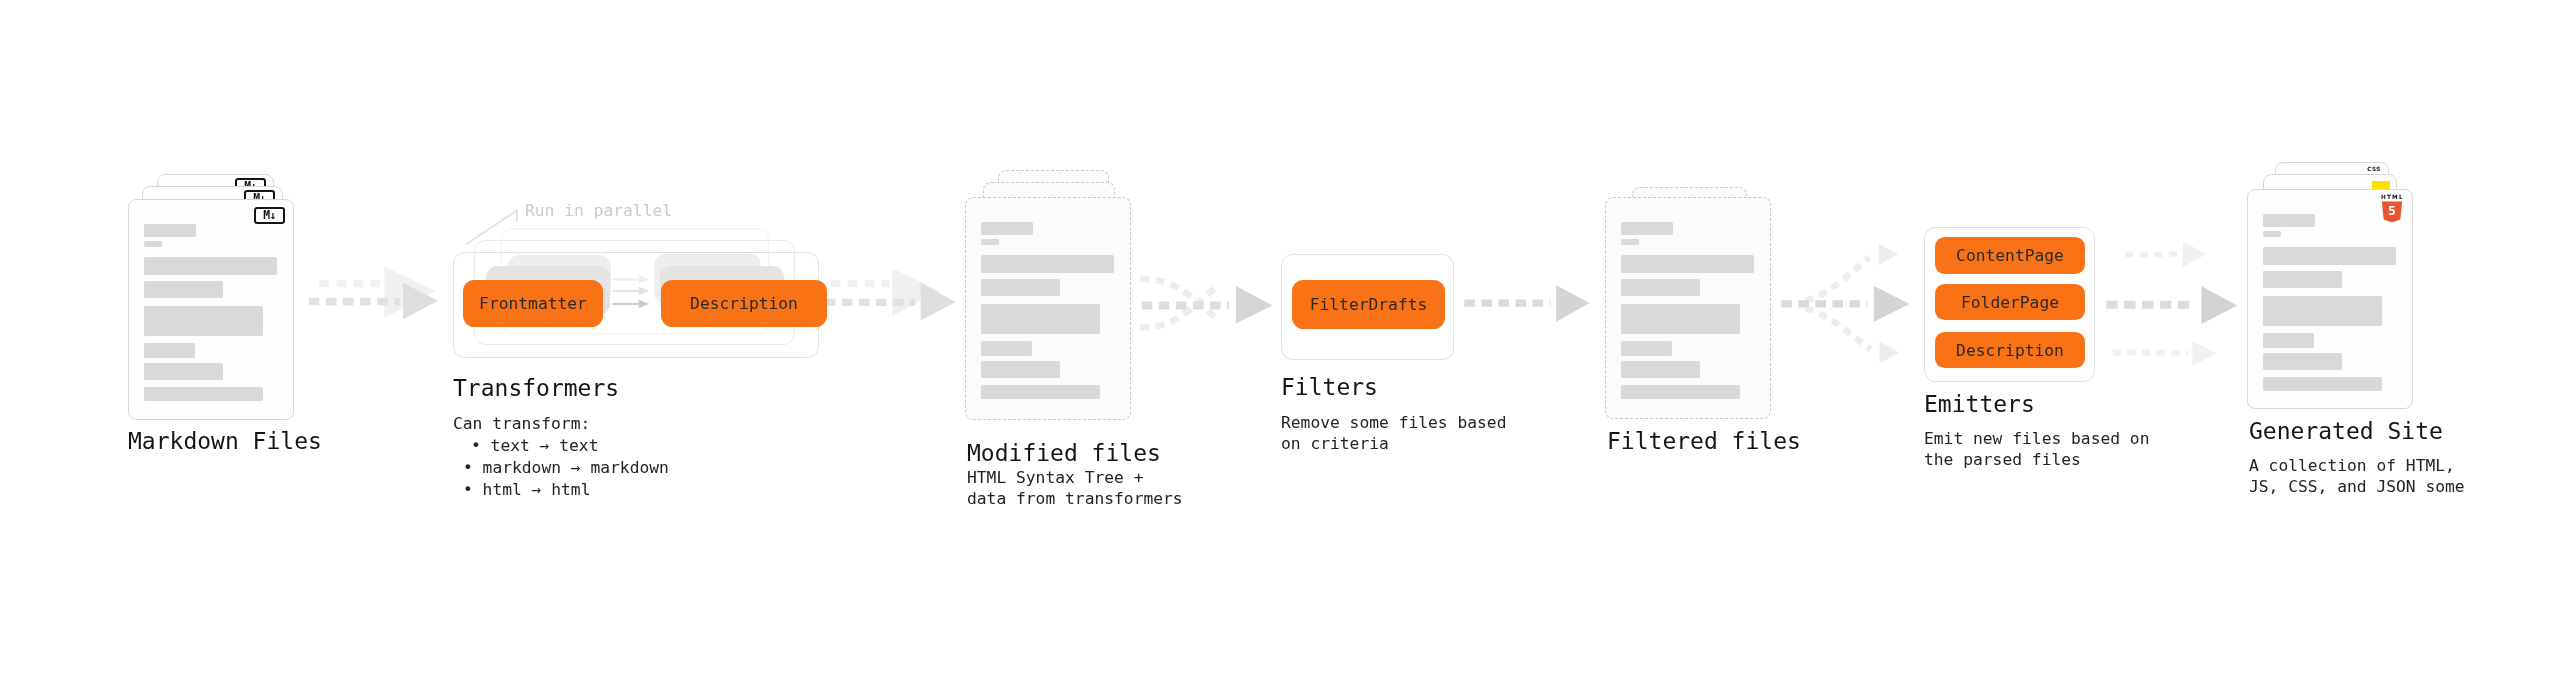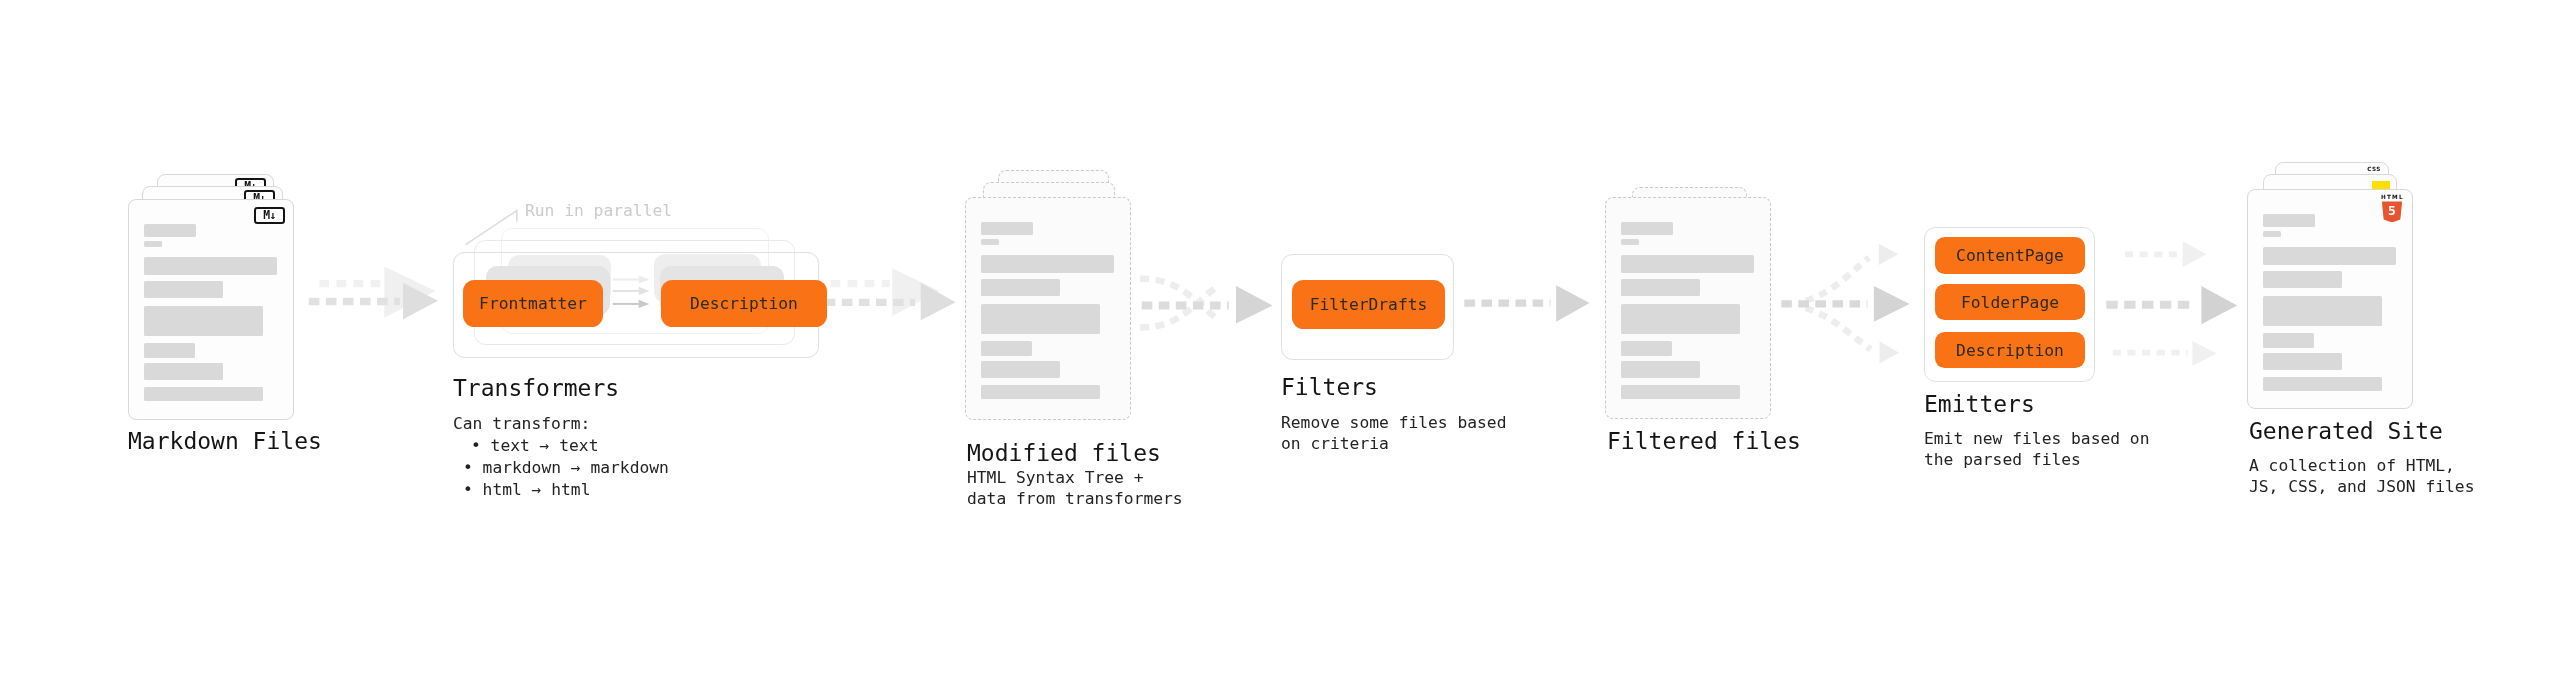--- a/index.html
+++ b/index.html
@@ -229,17 +229,17 @@
           <div class="bar" style="left: 15.4px; top: 57px; width: 133px; height: 18px;"></div>
           <div class="bar" style="left: 15.4px; top: 81px; width: 79px; height: 17px;"></div>
           <div class="bar" style="left: 15.4px; top: 106px; width: 119px; height: 30px;"></div>
           <div class="bar" style="left: 15.4px; top: 143px; width: 51px; height: 14.6px;"></div>
           <div class="bar" style="left: 15.4px; top: 163px; width: 79px; height: 17px;"></div>
           <div class="bar" style="left: 15.4px; top: 187px; width: 119px; height: 14px;"></div>
         </div>
     </div>
     <div class="title" style="left:2249px;top:418px;">Generated Site</div>
     <div class="cap" style="left:2249px;top:456px;">A collection of HTML,</div>
-    <div class="cap" style="left:2249px;top:477px;">JS, CSS, and JSON files</div>
+    <div class="cap" style="left:2249px;top:477px;">JS, CSS, and JSON some</div>
   </div>
 
 </div>
 
 
 </body></html>

